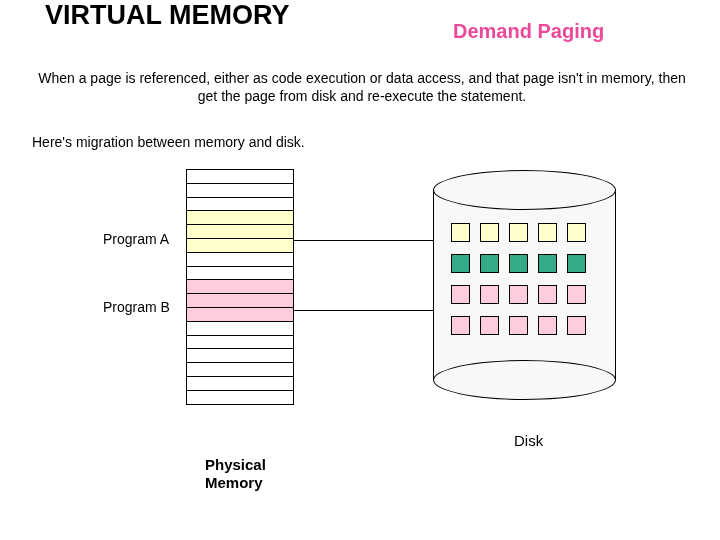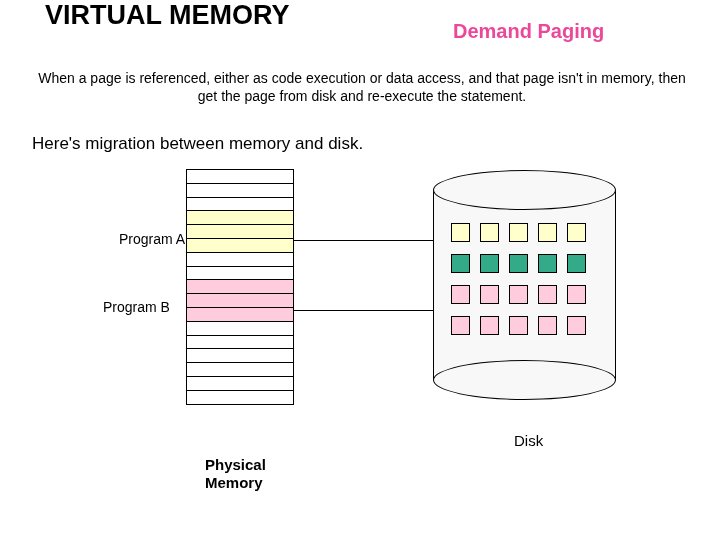--- a/index.html
+++ b/index.html
@@ -33,28 +33,27 @@
     top: 70px;
     width: 660px;
     font-size: 14px;
     text-align: center;
     line-height: 1.25;
   }
   .caption {
     position: absolute;
     left: 32px;
     top: 134px;
-    font-size: 17px;
+    font-size: 14px;
   }
   .label-a {
     position: absolute;
     left: 103px;
     top: 231px;
     font-size: 14px;
-    margin-left: 16px;
   }
   .label-b {
     position: absolute;
     left: 103px;
     top: 299px;
     font-size: 14px;
   }
   .label-phys {
     position: absolute;
     left: 205px;

